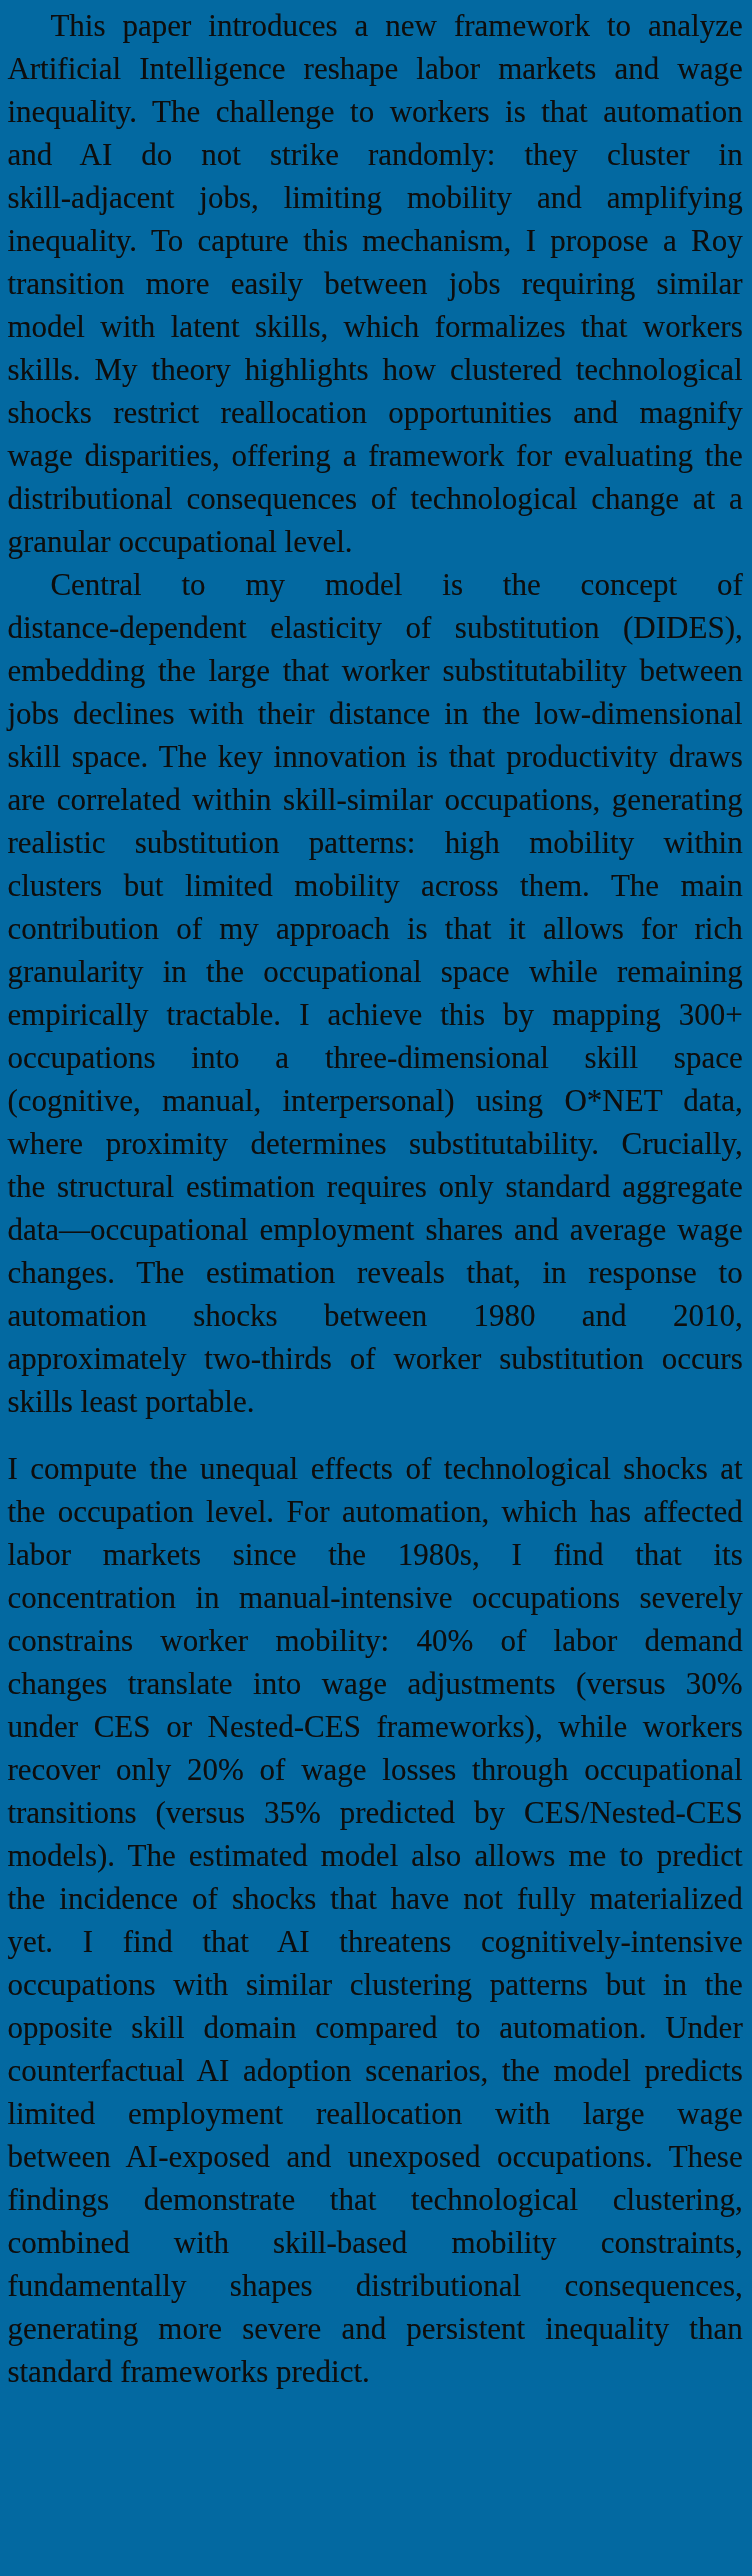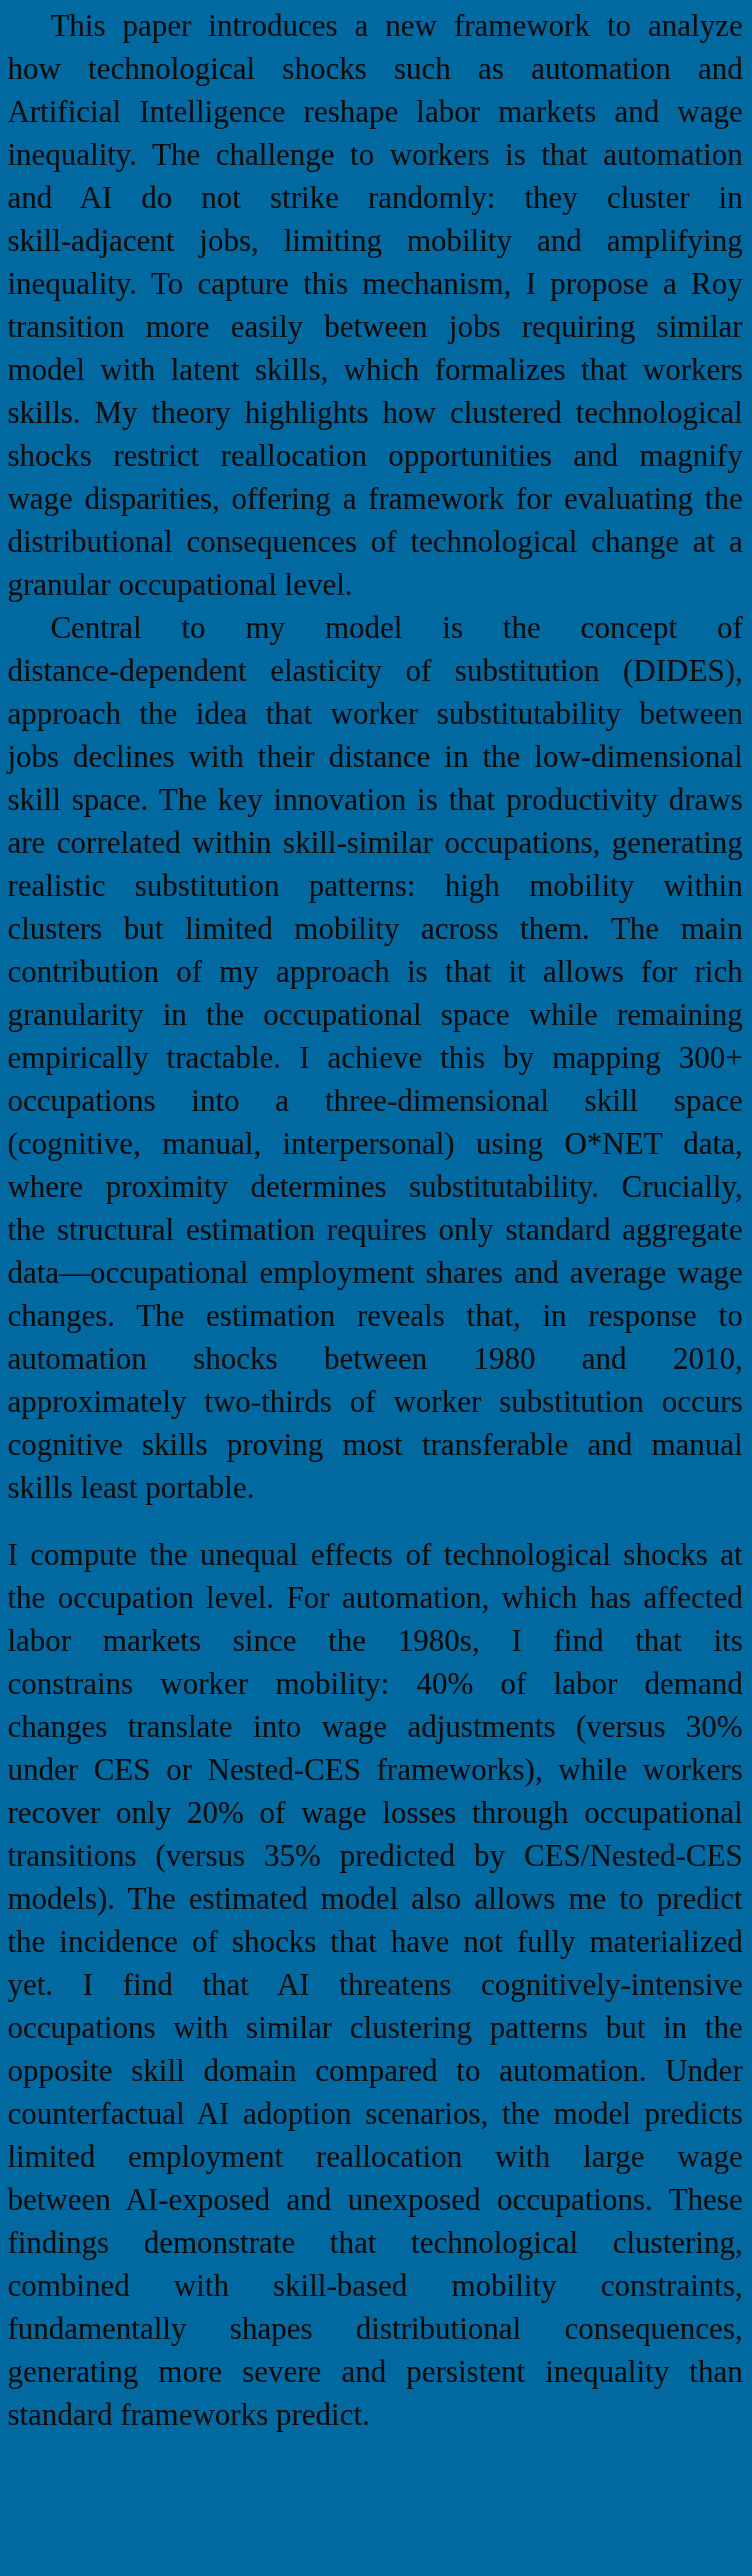--- a/index.html
+++ b/index.html
@@ -38,61 +38,60 @@
   .line.last {
     text-align-last: left;
   }
 </style>
 </head>
 <body style="background: rgb(252, 252, 251);">
 
 <div class="page" style="background: #0369a1; color: rgb(13, 13, 13);">
   <div class="para">
       <div class="line first">This paper introduces a new framework to analyze</div>
-      <div class="line">how technological shocks such as automation and</div>
       <div class="line">Artificial Intelligence reshape labor markets and wage</div>
       <div class="line">inequality. The challenge to workers is that automation</div>
       <div class="line">and AI do not strike randomly: they cluster in</div>
       <div class="line">skill-adjacent jobs, limiting mobility and amplifying</div>
       <div class="line">inequality. To capture this mechanism, I propose a Roy</div>
       <div class="line">transition more easily between jobs requiring similar</div>
       <div class="line">model with latent skills, which formalizes that workers</div>
       <div class="line">skills. My theory highlights how clustered technological</div>
       <div class="line">shocks restrict reallocation opportunities and magnify</div>
       <div class="line">wage disparities, offering a framework for evaluating the</div>
       <div class="line">distributional consequences of technological change at a</div>
       <div class="line last">granular occupational level.</div>
     </div>
   <div class="para">
       <div class="line first">Central to my model is the concept of</div>
       <div class="line">distance-dependent elasticity of substitution (DIDES),</div>
-      <div class="line">approach the idea that worker substitutability between</div>
+      <div class="line">embedding the large that worker substitutability between</div>
       <div class="line">jobs declines with their distance in the low-dimensional</div>
       <div class="line">skill space. The key innovation is that productivity draws</div>
       <div class="line">are correlated within skill-similar occupations, generating</div>
       <div class="line">realistic substitution patterns: high mobility within</div>
       <div class="line">clusters but limited mobility across them. The main</div>
       <div class="line">contribution of my approach is that it allows for rich</div>
       <div class="line">granularity in the occupational space while remaining</div>
       <div class="line">empirically tractable. I achieve this by mapping 300+</div>
       <div class="line">occupations into a three-dimensional skill space</div>
       <div class="line">(cognitive, manual, interpersonal) using O*NET data,</div>
       <div class="line">where proximity determines substitutability. Crucially,</div>
       <div class="line">the structural estimation requires only standard aggregate</div>
       <div class="line">data—occupational employment shares and average wage</div>
       <div class="line">changes. The estimation reveals that, in response to</div>
       <div class="line">automation shocks between 1980 and 2010,</div>
       <div class="line">approximately two-thirds of worker substitution occurs</div>
-      <div class="line">cognitive skills proving most transferable and manual</div>
       <div class="line last">skills least portable.</div>
     </div>
   <div class="para gap-before">
       <div class="line">I compute the unequal effects of technological shocks at</div>
       <div class="line">the occupation level. For automation, which has affected</div>
       <div class="line">labor markets since the 1980s, I find that its</div>
+      <div class="line">concentration in manual-intensive occupations severely</div>
       <div class="line">constrains worker mobility: 40% of labor demand</div>
       <div class="line">changes translate into wage adjustments (versus 30%</div>
       <div class="line">under CES or Nested-CES frameworks), while workers</div>
       <div class="line">recover only 20% of wage losses through occupational</div>
       <div class="line">transitions (versus 35% predicted by CES/Nested-CES</div>
       <div class="line">models). The estimated model also allows me to predict</div>
       <div class="line">the incidence of shocks that have not fully materialized</div>
       <div class="line">yet. I find that AI threatens cognitively-intensive</div>
       <div class="line">occupations with similar clustering patterns but in the</div>
       <div class="line">opposite skill domain compared to automation. Under</div>

